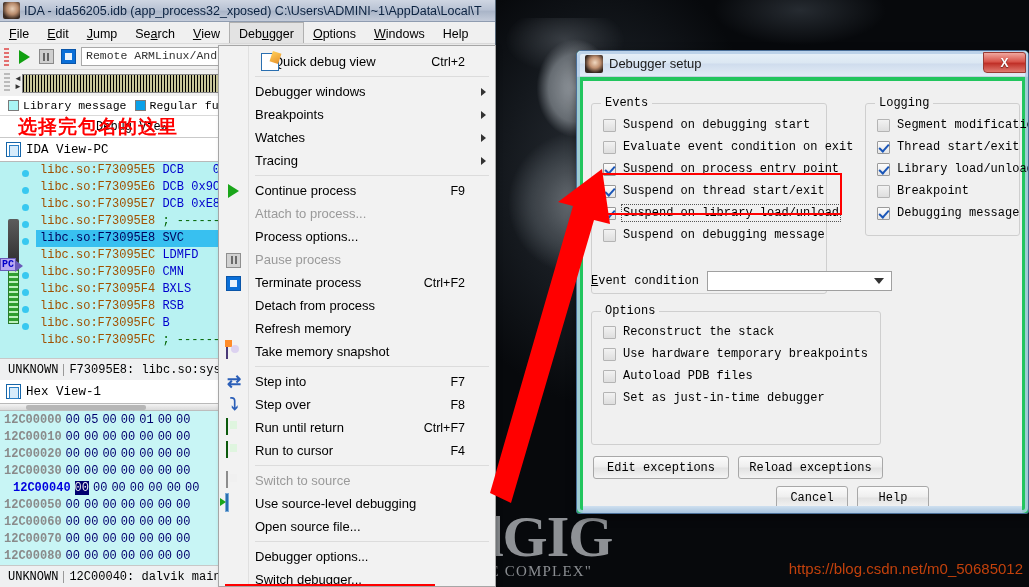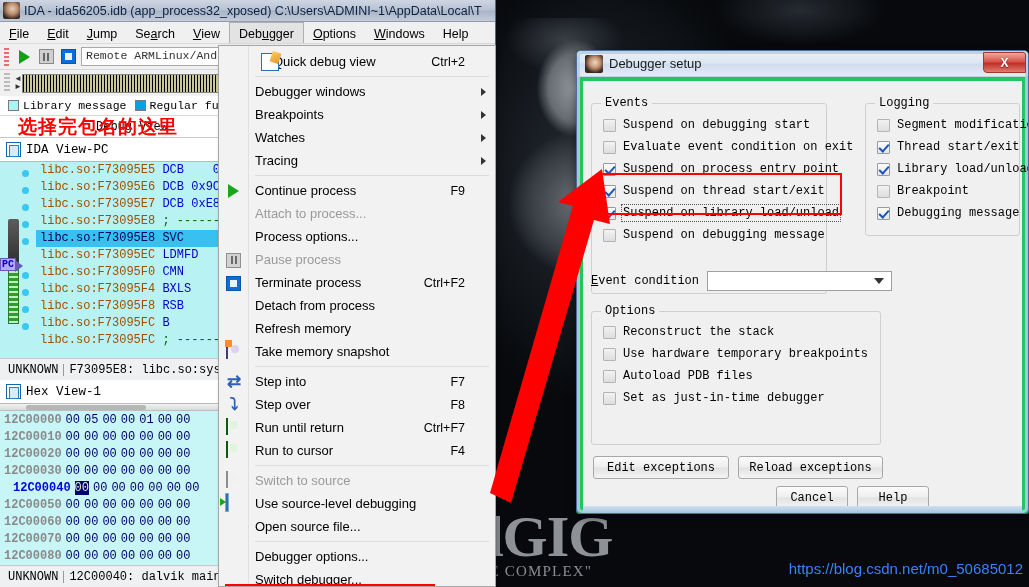--- a/index.html
+++ b/index.html
@@ -56,21 +56,21 @@
   .wp-logo-sub {
     position: absolute; left: 455px; top: 563px;
     font-family: "Liberation Serif", serif;
     font-size: 15px;
     color: #8a8d91;
     letter-spacing: 1.2px;
     white-space: nowrap;
   }
   .wp-watermark {
     position: absolute; right: 6px; bottom: 10px;
-    font-size: 15px; color: #3b82f6;
+    font-size: 15px; color: #c2410c;
     white-space: nowrap;
   }
 
   
   .ida-window {
     position: absolute; left: 0; top: 0; width: 496px; height: 587px;
     background: #eff0f1;
     border-right: 1px solid #5a6a7a;
     overflow: hidden;
   }

